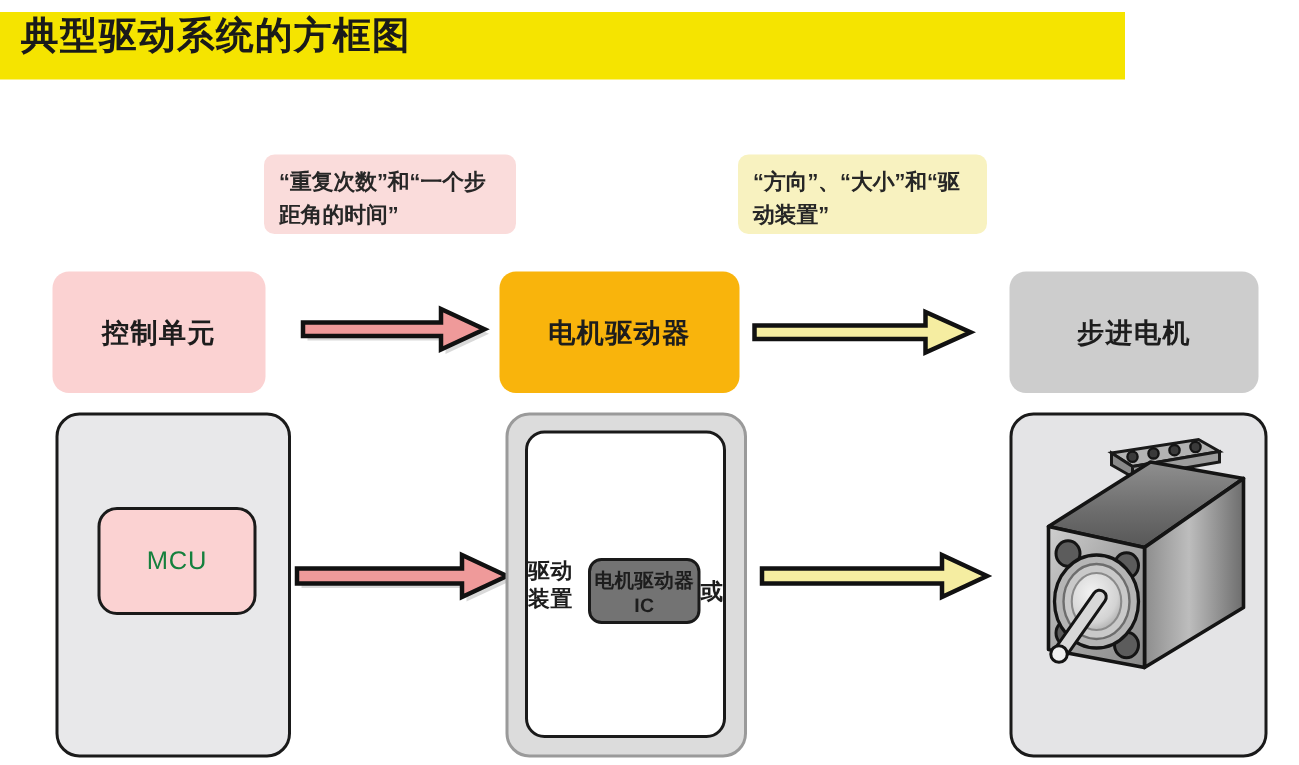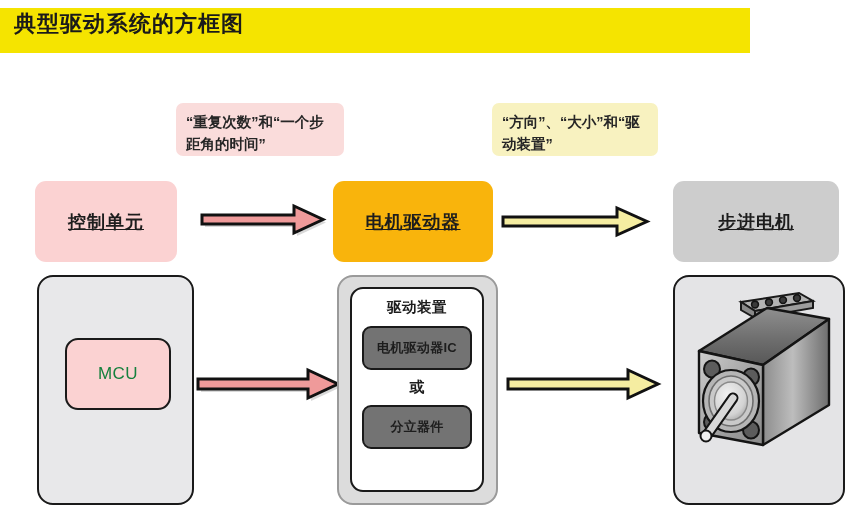--- a/index.html
+++ b/index.html
@@ -28,21 +28,21 @@
     left: 0px;
     top: 8px;
     width: 750px;
     height: 45px;
     background: #f5e400;
   }
   .title-text {
     position: absolute;
     left: 14px;
     top: 9px;
-    font-size: 22px;
+    font-size: 25px;
     font-weight: bold;
     color: #1a1a1a;
     letter-spacing: 1px;
     line-height: 30px;
     white-space: nowrap;
   }
 
   
   .callout {
     position: absolute;
@@ -77,21 +77,20 @@
     height: 81px;
     border-radius: 11px;
     display: flex;
     align-items: center;
     justify-content: center;
     font-size: 18px;
     font-weight: bold;
     color: #1d1d1d;
     letter-spacing: 1px;
     box-sizing: border-box;
-    text-decoration: underline;
   }
   .box-control {
     left: 35px;
     width: 142px;
     background: #fbd2d2;
   }
   .box-driver {
     left: 333px;
     width: 160px;
     background: #f9b40c;
@@ -165,21 +164,21 @@
     position: absolute;
     left: 11px;
     top: 10px;
     width: 134px;
     height: 205px;
     background: #ffffff;
     border: 2.5px solid #1a1a1a;
     border-radius: 13px;
     box-sizing: border-box;
     display: flex;
-    flex-direction: column;
+    flex-direction: row;
     align-items: center;
     padding-top: 9px;
   }
   .inner-title {
     font-size: 14.5px;
     font-weight: bold;
     color: #1d1d1d;
     letter-spacing: 0.5px;
     margin-bottom: 9px;
   }
@@ -278,21 +277,20 @@
 
   <div class="panel panel-left">
     <div class="mcu-box">MCU</div>
   </div>
 
   <div class="panel panel-mid">
     <div class="inner-card">
       <div class="inner-title">驱动装置</div>
       <div class="chip">电机驱动器IC</div>
       <div class="or-text">或</div>
-      <div class="chip">分立器件</div>
     </div>
   </div>
 
   <div class="panel panel-right">
     <div class="motor-wrap">
       <svg width="160" height="180" viewBox="0 0 160 180">
         <defs>
           <linearGradient id="topFace" x1="0" y1="0" x2="0" y2="1">
             <stop offset="0%" stop-color="#8f8f8f"></stop>
             <stop offset="55%" stop-color="#6e6e6e"></stop>

